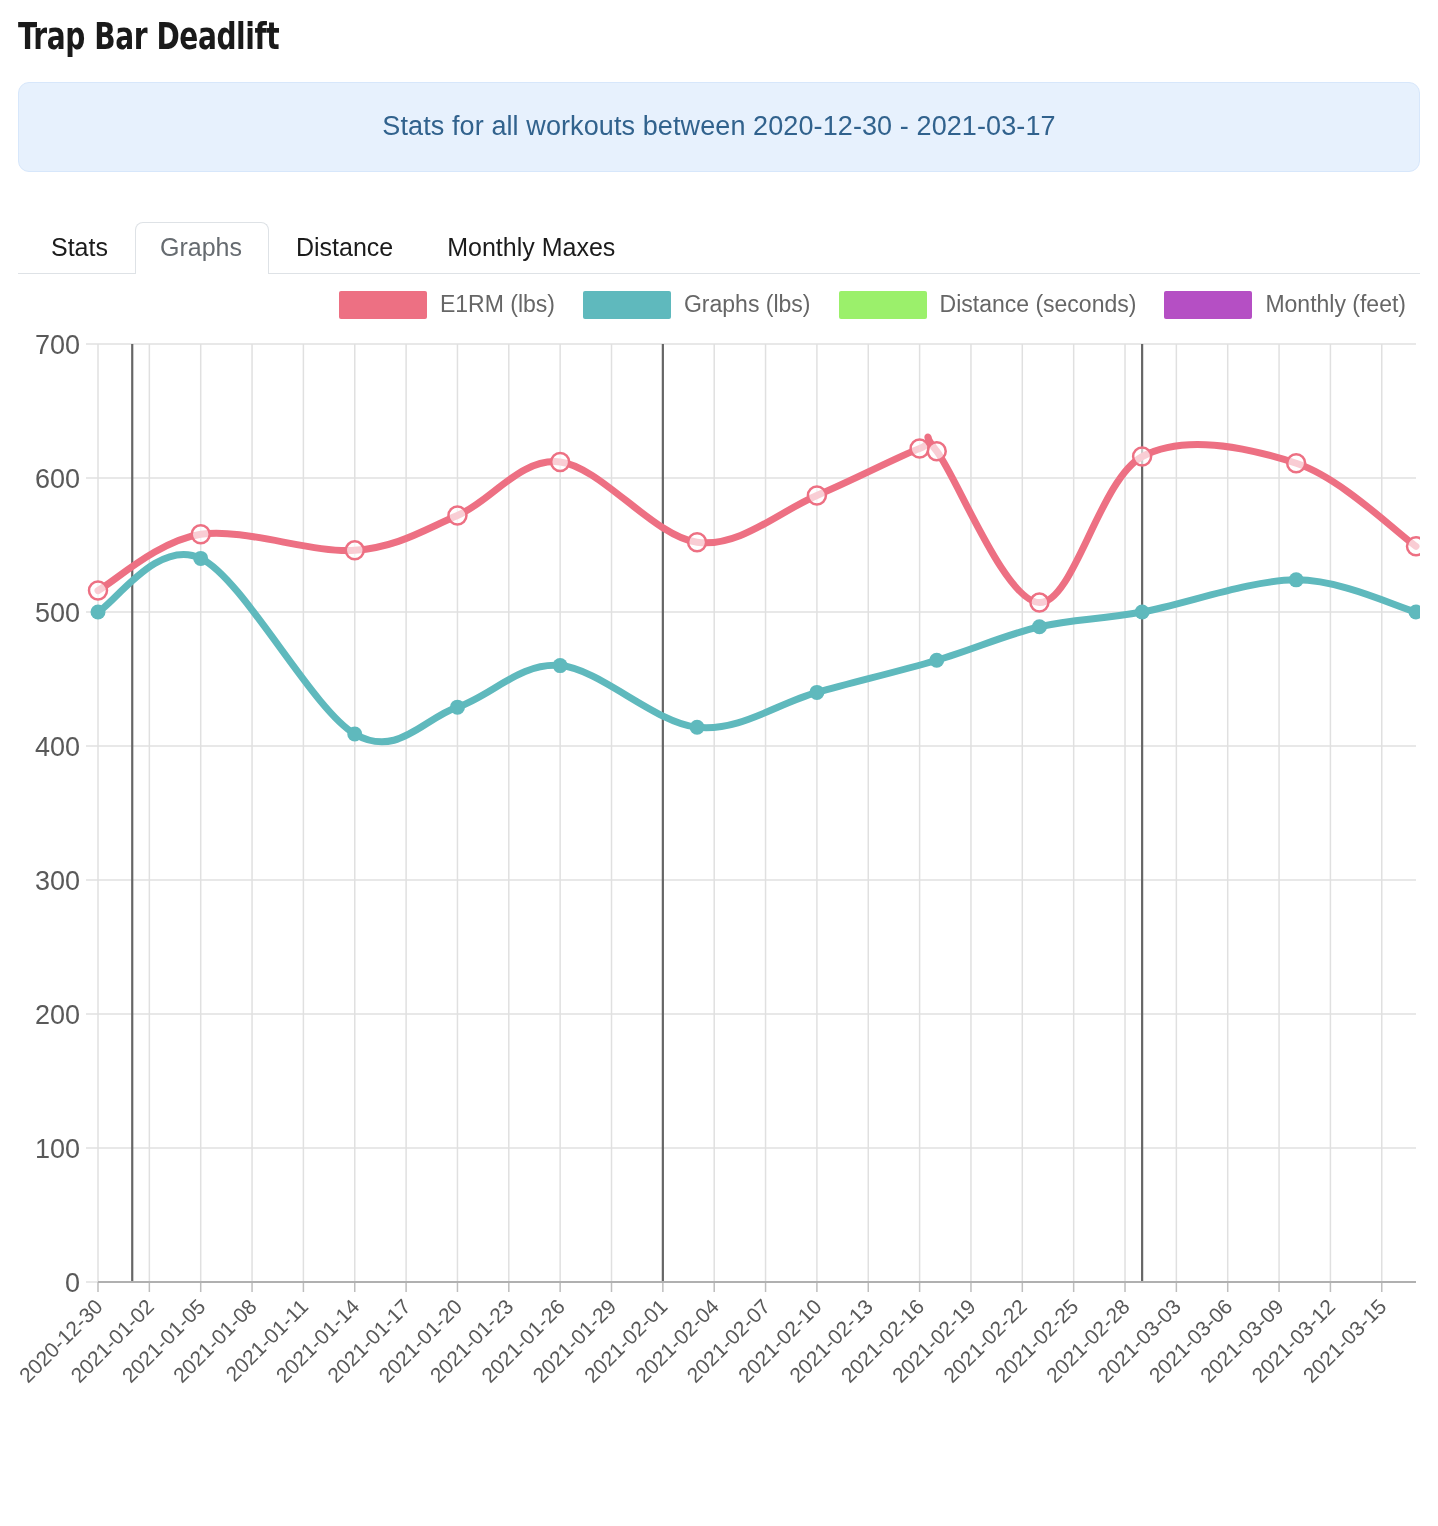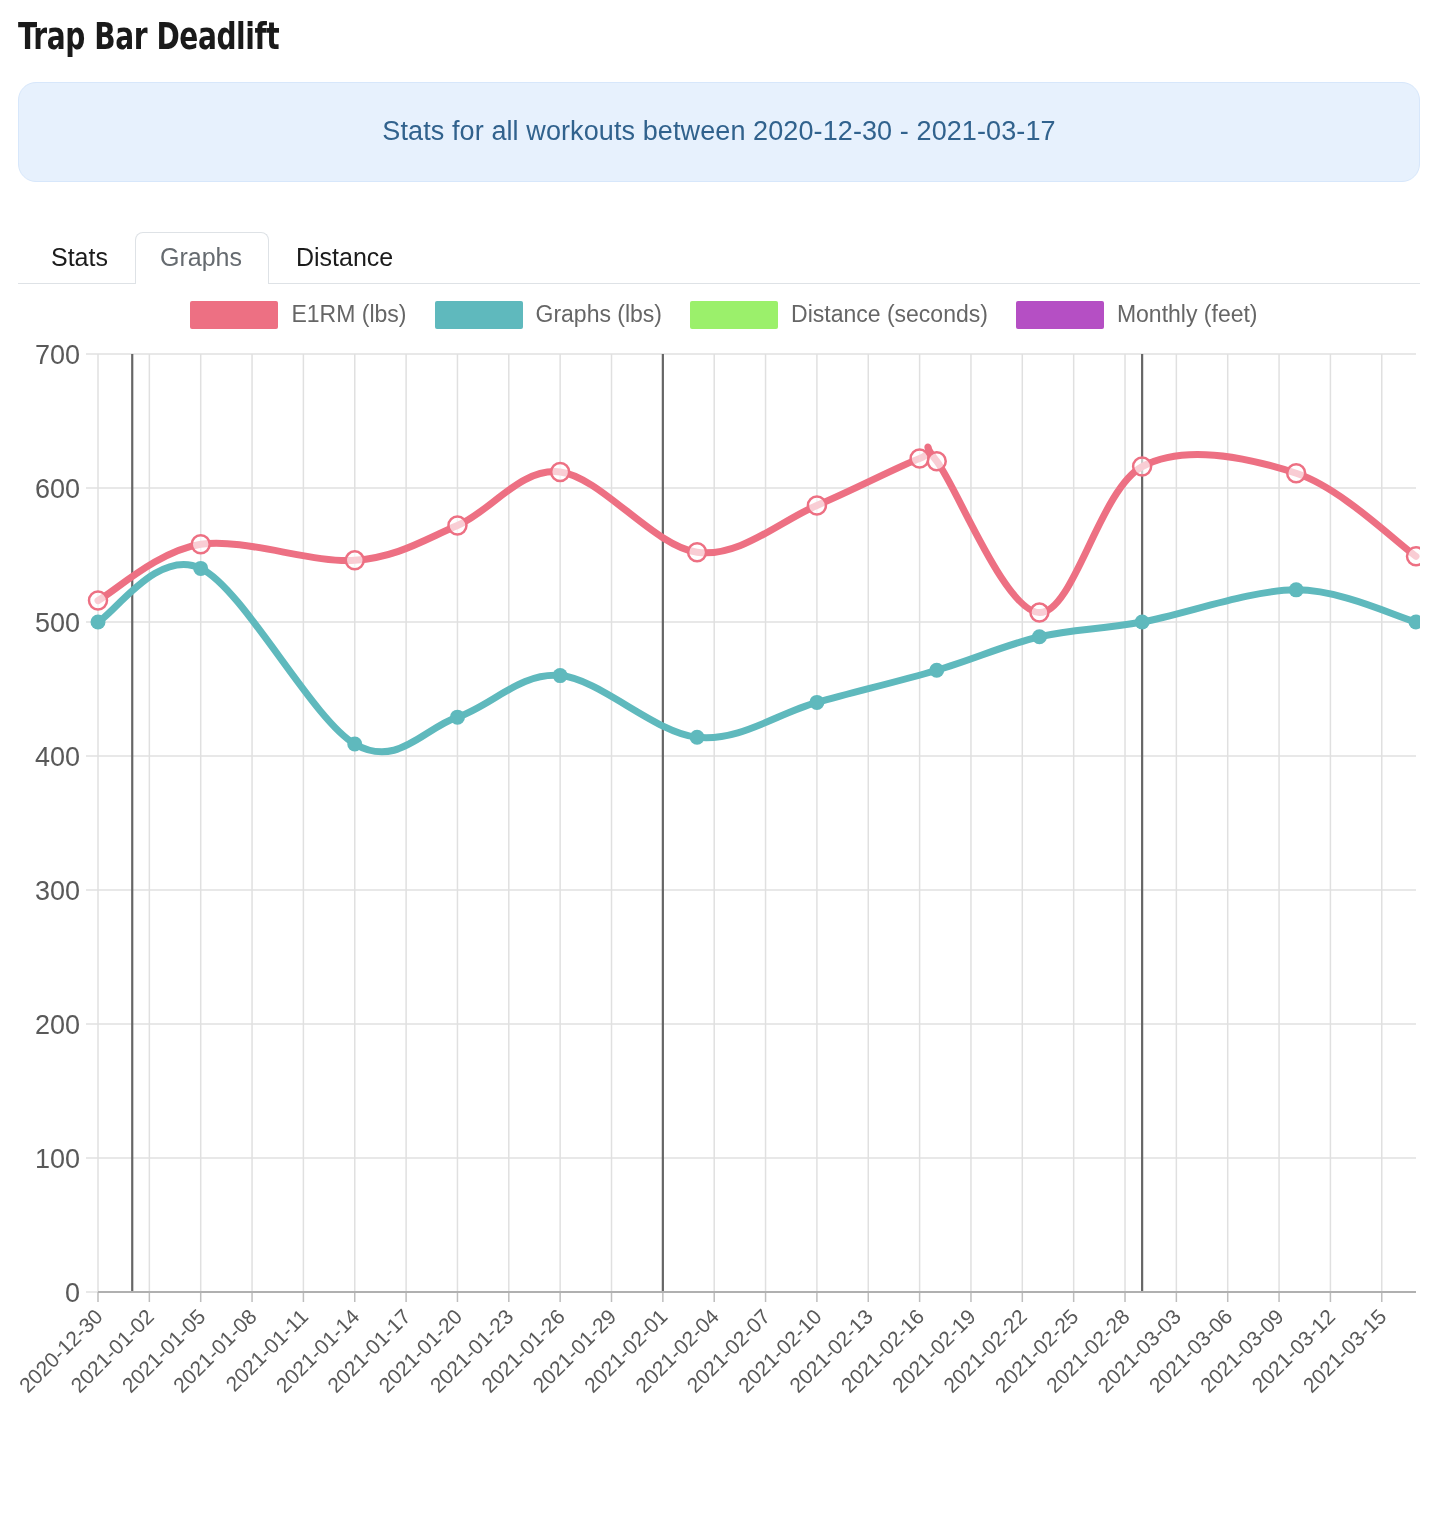--- a/index.html
+++ b/index.html
@@ -31,22 +31,22 @@
     margin: 14px 0 0 0;
     line-height: 1.2;
     transform: scaleX(0.82);
     transform-origin: left center;
   }
   
   .info-banner {
     margin-top: 22px;
     background: #e7f1fd;
     border: 1px solid #d7e7fb;
-    border-radius: 18px;
-    height: 100px;
+    border-radius: 11px;
+    height: 90px;
     display: flex;
     align-items: center;
     justify-content: center;
     color: #31628d;
     font-size: 27px;
     letter-spacing: 0.1px;
   }
   
   .tabs {
     margin-top: 40px;
@@ -78,21 +78,21 @@
   
   .chart-area {
     position: relative;
     margin-top: 14px;
     width: 1402px;
     height: 1160px;
   }
   .legend {
     display: flex;
     align-items: center;
-    justify-content: center;
+    justify-content: flex-end;
     gap: 0px;
     height: 34px;
     margin-left: 10px;
   }
   .legend-item {
     display: flex;
     align-items: center;
     margin: 0 14px;
   }
   .legend-swatch {
@@ -131,20 +131,21 @@
   <h1 class="page-title">Trap Bar Deadlift</h1>
 
   <div class="info-banner">
     <span>Stats for all workouts between 2020-12-30 - 2021-03-17</span>
   </div>
 
   <div class="tabs">
     <div class="tab">Stats</div>
     <div class="tab active">Graphs</div>
     <div class="tab">Distance</div>
+    <div class="tab">Monthly Maxes</div>
   </div>
 
   <div class="chart-area">
 
     <div class="legend">
       <div class="legend-item">
         <span class="legend-swatch" style="background: rgb(237, 112, 131);"></span>
         <span class="legend-label">E1RM (lbs)</span>
       </div>
       <div class="legend-item">

